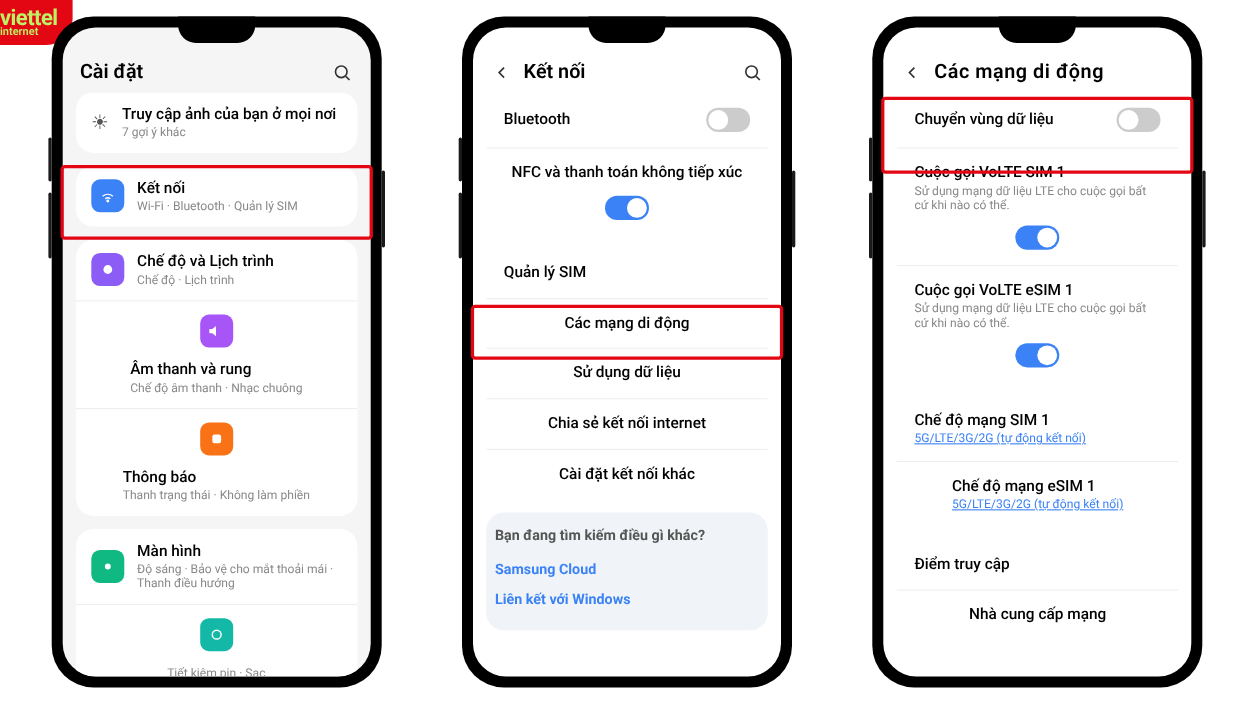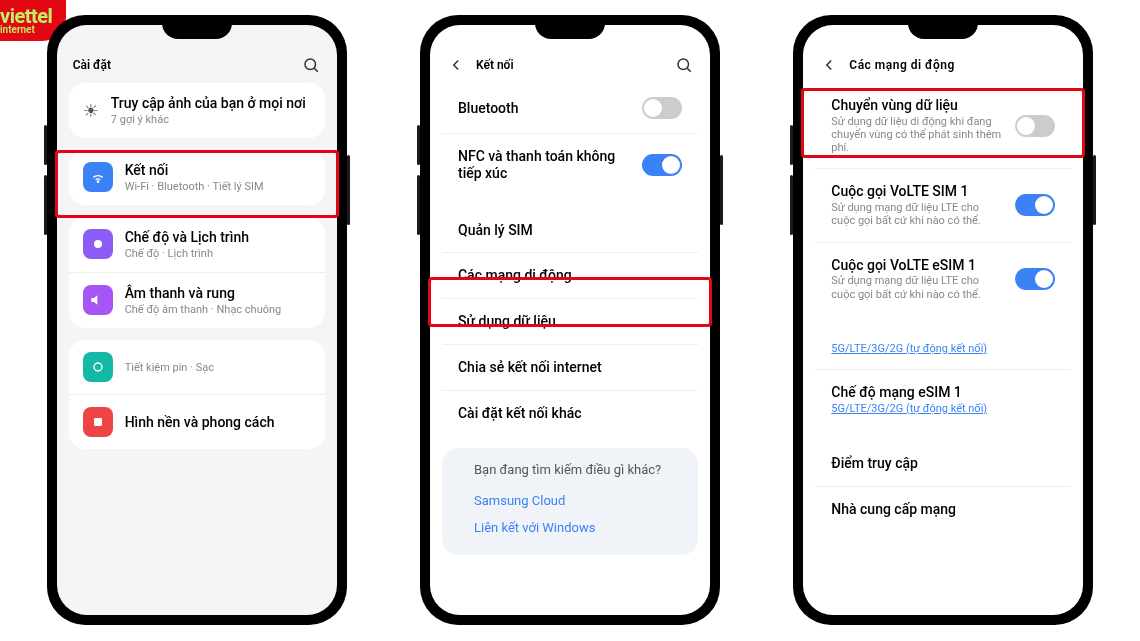--- a/index.html
+++ b/index.html
@@ -71,21 +71,21 @@
     flex-direction: column;
   }
   .screen.bg-white { background: #fff; }
   .header {
     padding: 30px 16px 8px 16px;
     display: flex;
     align-items: center;
     gap: 10px;
   }
   .header .title {
-    font-size: 12px;
+    font-size: 18px;
     font-weight: 600;
     color: #000;
     flex: 1;
   }
   .header .search-ic, .header .back-ic {
     width: 20px; height: 20px; display: flex; align-items: center; justify-content: center;
     color: #333;
   }
   .content { flex: 1; overflow: hidden; padding: 0 12px 10px 12px; }
   .card {
@@ -97,21 +97,21 @@
   }
   .card.no-bg { background: transparent; }
   .row {
     display: flex;
     align-items: center;
     padding: 12px 14px;
     gap: 12px;
     position: relative;
   }
   .row.compact { padding: 14px 16px; }
-  .row + .row { border-top: 1px solid #eee; }
+  .row + .row { border-top: 1px solid #eee; flex-direction: column; }
   .icon-circ {
     width: 30px; height: 30px; border-radius: 8px;
     display: flex; align-items: center; justify-content: center;
     flex-shrink: 0;
     color: #fff;
     font-size: 14px;
   }
   .ic-blue { background: #3b82f6; }
   .ic-green { background: #10b981; }
   .ic-purple { background: #8b5cf6; }
@@ -141,21 +141,22 @@
     background: #fff; top: 2px; transition: left 0.2s;
   }
   .toggle.off { background: #ccc; }
   .toggle.off::after { left: 2px; }
   .toggle.on { background: #3b82f6; }
   .toggle.on::after { left: 20px; }
   .list-simple .row { font-size: 14px; color: #000; }
   .footer-card {
     background: #f0f4f8;
     border-radius: 16px;
-    padding: 14px 32px;
+    padding: 14px 8px;
+    font-weight: bold;
   }
   .footer-card .q { font-size: 13px; color: #555; margin-bottom: 10px; }
   .footer-card .link { font-size: 13px; color: #3b82f6; padding: 6px 0; }
   svg { display: block; }
 </style>
 </head>
 <body>
 
 <div class="logo">
   <div class="main">viettel</div>
@@ -194,21 +195,21 @@
           <div class="row">
             <div class="icon-circ ic-blue">
               <svg width="16" height="16" viewBox="0 0 24 24" fill="none" stroke="#fff" stroke-width="2">
                   <path d="M5 12.55a11 11 0 0 1 14 0"></path>
                   <path d="M8.5 16a6 6 0 0 1 7 0"></path>
                   <circle cx="12" cy="19" r="1" fill="#fff"></circle>
                 </svg>
             </div>
             <div class="text-col">
               <div class="t1">Kết nối</div>
-              <div class="t2">Wi-Fi · Bluetooth · Tiết lý SIM</div>
+              <div class="t2">Wi-Fi · Bluetooth · Quản lý SIM</div>
             </div>
           </div>
         </div>
         <div class="card">
           <div class="row">
             <div class="icon-circ ic-purple">
               <svg width="16" height="16" viewBox="0 0 24 24" fill="#fff">
                   <circle cx="12" cy="12" r="6"></circle>
                 </svg>
             </div>
@@ -221,22 +222,44 @@
             <div class="icon-circ ic-violet">
               <svg width="16" height="16" viewBox="0 0 24 24" fill="#fff">
                   <path d="M11 5L6 9H2v6h4l5 4V5z"></path>
                 </svg>
             </div>
             <div class="text-col">
               <div class="t1">Âm thanh và rung</div>
               <div class="t2">Chế độ âm thanh · Nhạc chuông</div>
             </div>
           </div>
+          <div class="row">
+            <div class="icon-circ ic-orange">
+              <svg width="16" height="16" viewBox="0 0 24 24" fill="#fff">
+                  <rect x="6" y="6" width="12" height="12" rx="3"></rect>
+                </svg>
+            </div>
+            <div class="text-col">
+              <div class="t1">Thông báo</div>
+              <div class="t2">Thanh trạng thái · Không làm phiền</div>
+            </div>
+          </div>
         </div>
         <div class="card">
+          <div class="row">
+            <div class="icon-circ ic-green">
+              <svg width="16" height="16" viewBox="0 0 24 24" fill="#fff">
+                  <circle cx="12" cy="12" r="4"></circle>
+                </svg>
+            </div>
+            <div class="text-col">
+              <div class="t1">Màn hình</div>
+              <div class="t2">Độ sáng · Bảo vệ cho mắt thoải mái · Thanh điều hướng</div>
+            </div>
+          </div>
           <div class="row">
             <div class="icon-circ ic-teal">
               <svg width="16" height="16" viewBox="0 0 24 24" fill="none" stroke="#fff" stroke-width="2">
                   <circle cx="12" cy="12" r="6"></circle>
                 </svg>
             </div>
             <div class="text-col">
               <div class="t2">Tiết kiệm pin · Sạc</div>
             </div>
           </div>
@@ -341,21 +364,20 @@
               <polyline points="15 18 9 12 15 6"></polyline>
             </svg>
         </div>
         <div class="title" style="letter-spacing:0.5px;">Các mạng di động</div>
       </div>
       <div class="content list-simple">
         <div class="card no-bg">
           <div class="row compact">
             <div class="text-col">
               <div class="t1">Chuyển vùng dữ liệu</div>
-              <div class="t2">Sử dụng dữ liệu di động khi đang chuyển vùng có thể phát sinh thêm phí.</div>
             </div>
             <div class="toggle off"></div>
           </div>
           <div class="row compact">
             <div class="text-col">
               <div class="t1">Cuộc gọi VoLTE SIM 1</div>
               <div class="t2">Sử dụng mạng dữ liệu LTE cho cuộc gọi bất cứ khi nào có thể.</div>
             </div>
             <div class="toggle on"></div>
           </div>
@@ -363,20 +385,21 @@
             <div class="text-col">
               <div class="t1">Cuộc gọi VoLTE eSIM 1</div>
               <div class="t2">Sử dụng mạng dữ liệu LTE cho cuộc gọi bất cứ khi nào có thể.</div>
             </div>
             <div class="toggle on"></div>
           </div>
         </div>
         <div class="card no-bg" style="margin-top:6px;">
           <div class="row compact">
             <div class="text-col">
+              <div class="t1">Chế độ mạng SIM 1</div>
               <div class="t2 blue">5G/LTE/3G/2G (tự động kết nối)</div>
             </div>
           </div>
           <div class="row compact">
             <div class="text-col">
               <div class="t1">Chế độ mạng eSIM 1</div>
               <div class="t2 blue">5G/LTE/3G/2G (tự động kết nối)</div>
             </div>
           </div>
         </div>

